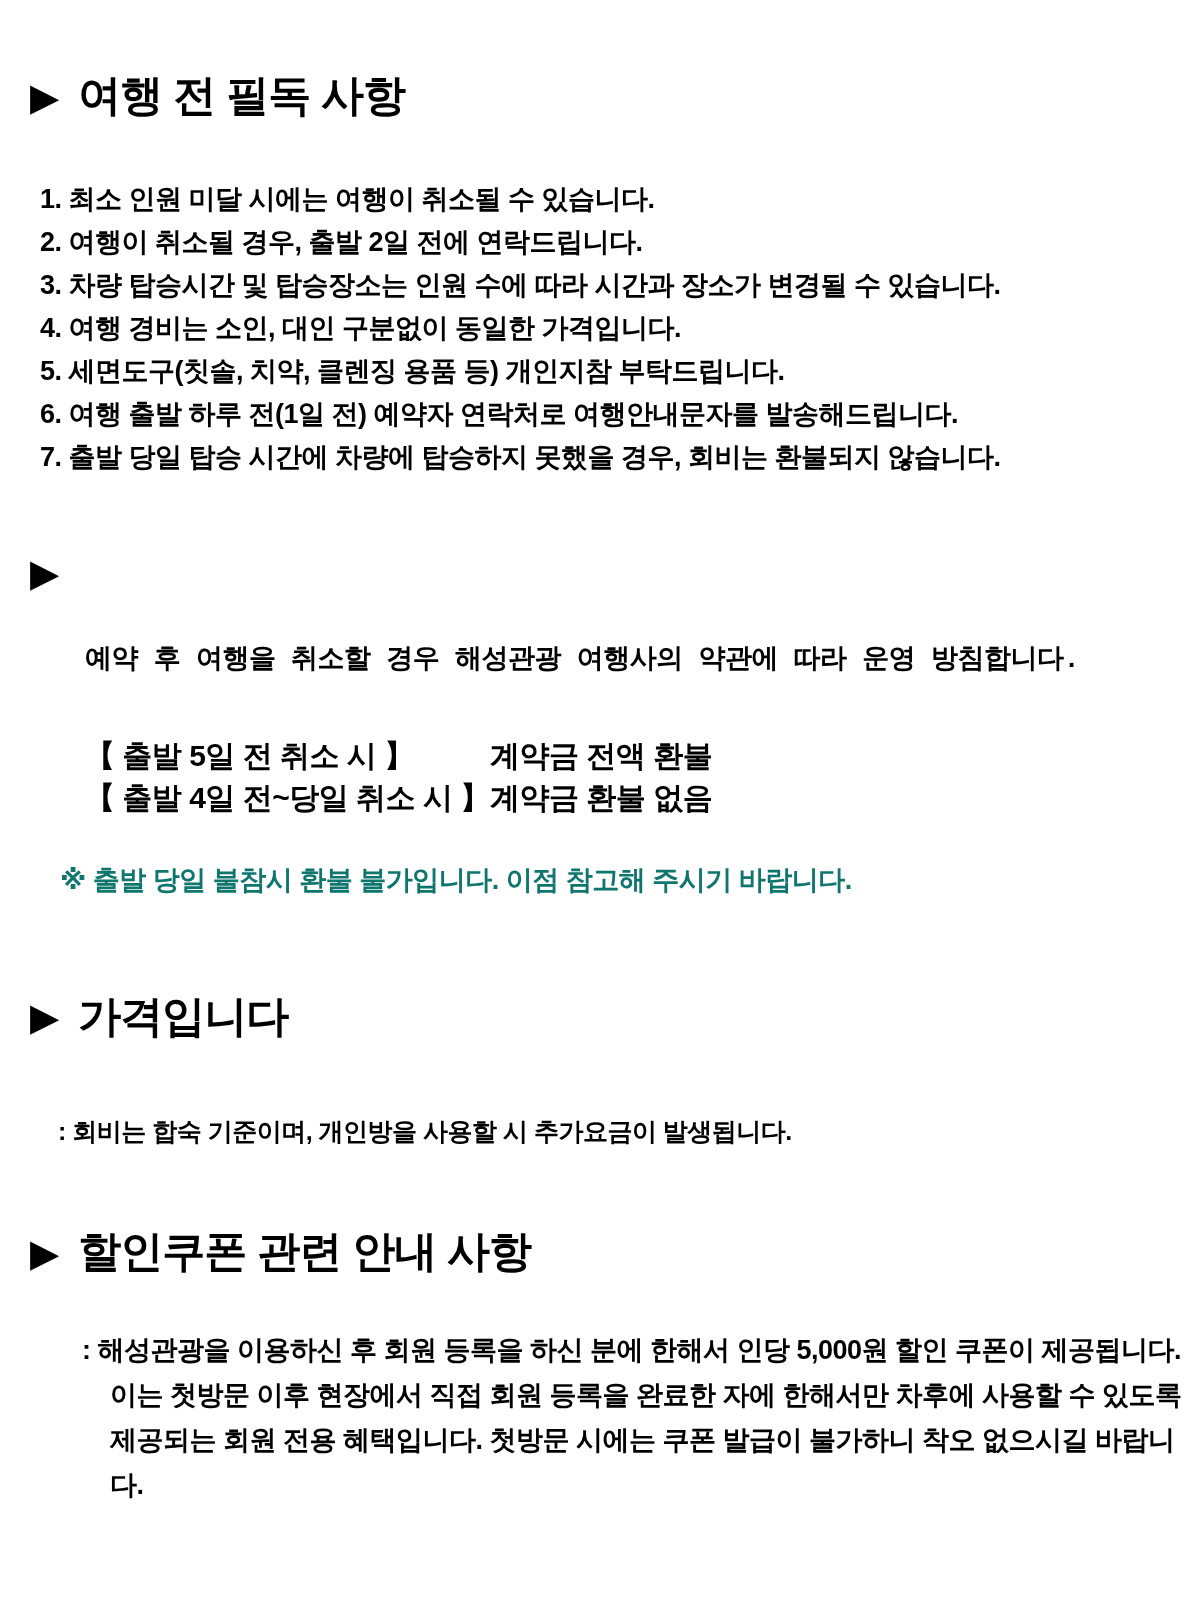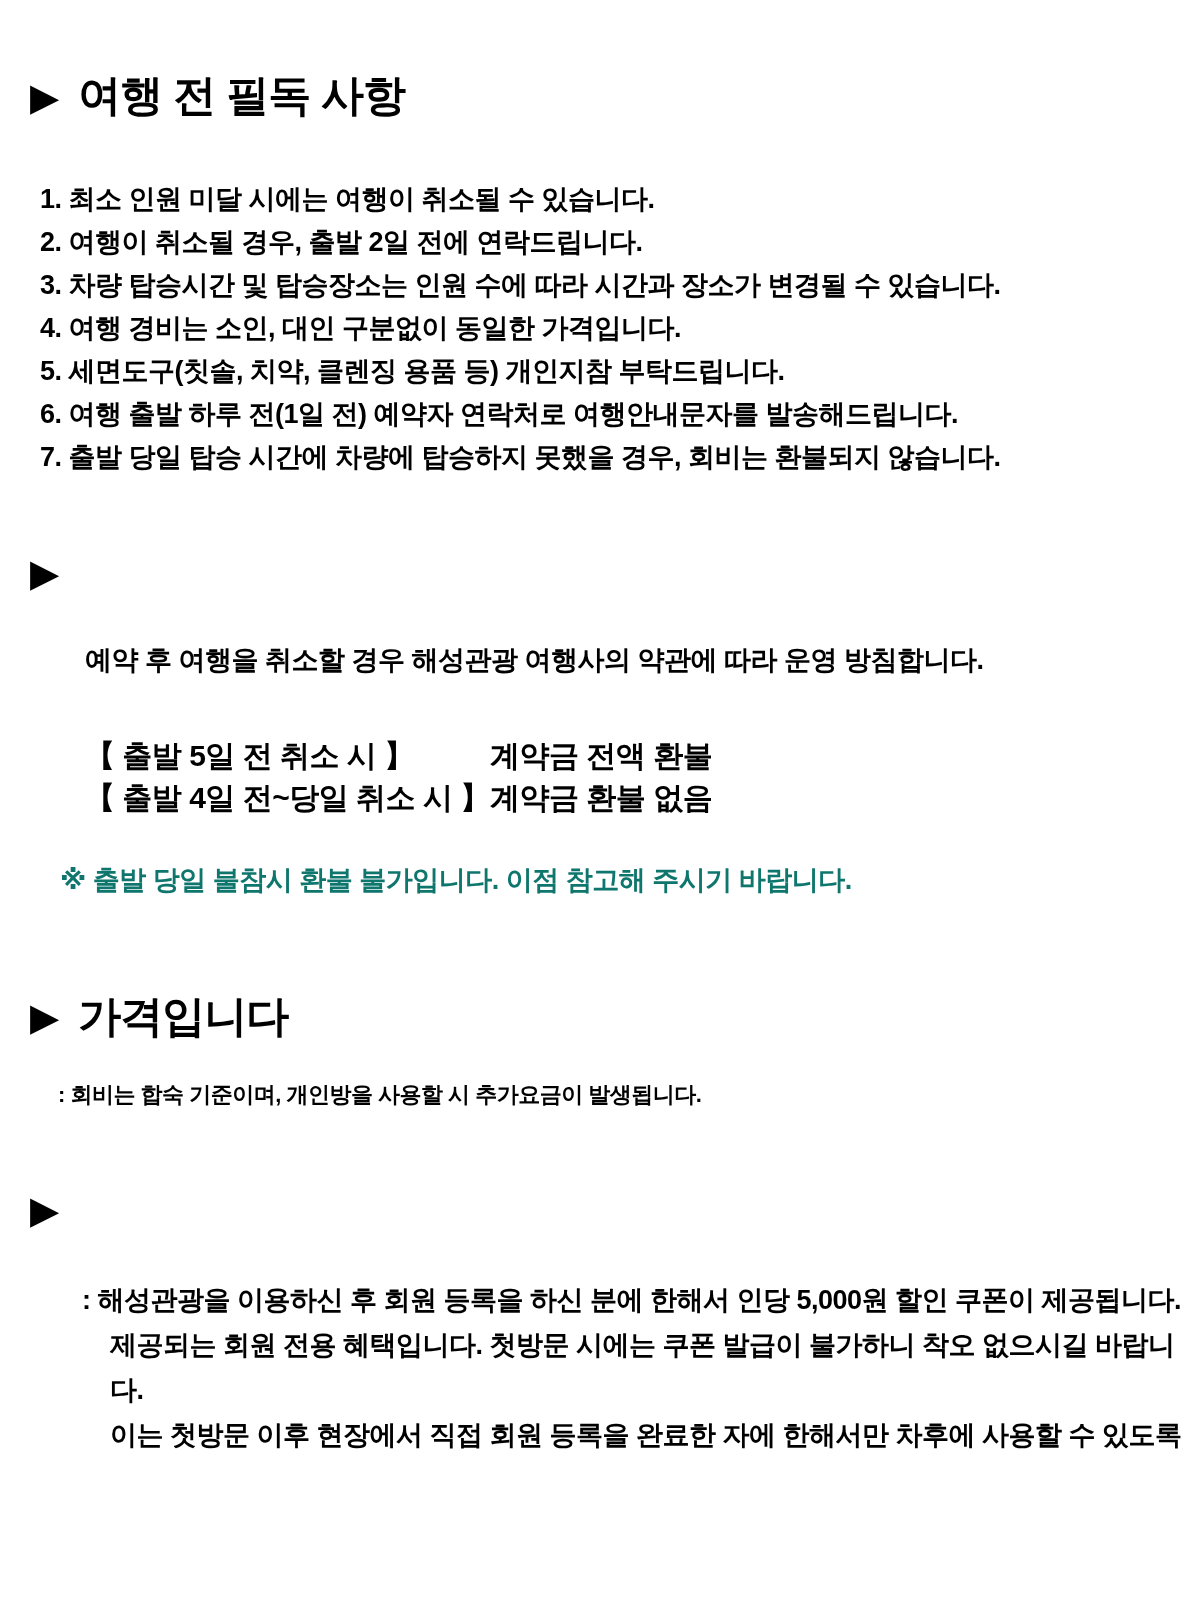--- a/index.html
+++ b/index.html
@@ -48,20 +48,21 @@
     list-style: none;
   }
   .sec-refund .heading { margin-top: 74px; }
 
   .refund-intro {
     margin-top: 52px;
     padding-left: 85px;
     font-size: 27px;
     line-height: 34px;
     letter-spacing: -0.5px;
+    font-family: Liberation Mono, monospace;
   }
   .refund-rules {
     margin-top: 58px;
     padding-left: 85px;
     font-size: 30px;
     line-height: 42px;
     letter-spacing: -0.5px;
   }
   .rule-row { display: flex; }
   .rule-cond { width: 405px; flex: 0 0 405px; }
@@ -71,23 +72,23 @@
     margin-top: 44px;
     padding-left: 60px;
     font-size: 27px;
     line-height: 34px;
     letter-spacing: -0.5px;
     color: #0f766e;
   }
 
   .sec-lodging .heading { margin-top: 94px; }
   .lodging-note {
-    margin-top: 36px;
+    margin-top: 72px;
     padding-left: 58px;
-    font-size: 22px;
+    font-size: 25px;
     line-height: 34px;
     letter-spacing: -0.5px;
   }
 
   .sec-coupon .heading { margin-top: 78px; }
   .coupon-note {
     margin-top: 50px;
     font-size: 27px;
     line-height: 45px;
     letter-spacing: -0.5px;
@@ -138,21 +139,22 @@
     <h1 class="heading">
       <span class="tri">▶</span>
       <span>가격입니다</span>
     </h1>
     <div class="lodging-note">: 회비는 합숙 기준이며, 개인방을 사용할 시 추가요금이 발생됩니다.</div>
   </section>
 
   <section class="sec-coupon">
     <h1 class="heading">
       <span class="tri">▶</span>
+      <span>할인쿠폰 관련 안내 사항</span>
     </h1>
     <div class="coupon-note">
       <div class="coupon-line first">: 해성관광을 이용하신 후 회원 등록을 하신 분에 한해서 인당 5,000원 할인 쿠폰이 제공됩니다.</div>
+      <div class="coupon-line">이는 첫방문 이후 현장에서 직접 회원 등록을 완료한 자에 한해서만 차후에 사용할 수 있도록</div>
       <div class="coupon-line">제공되는 회원 전용 혜택입니다. 첫방문 시에는 쿠폰 발급이 불가하니 착오 없으시길 바랍니다.</div>
-      <div class="coupon-line">이는 첫방문 이후 현장에서 직접 회원 등록을 완료한 자에 한해서만 차후에 사용할 수 있도록</div>
     </div>
   </section>
 
 </div>
 
 </body></html>

